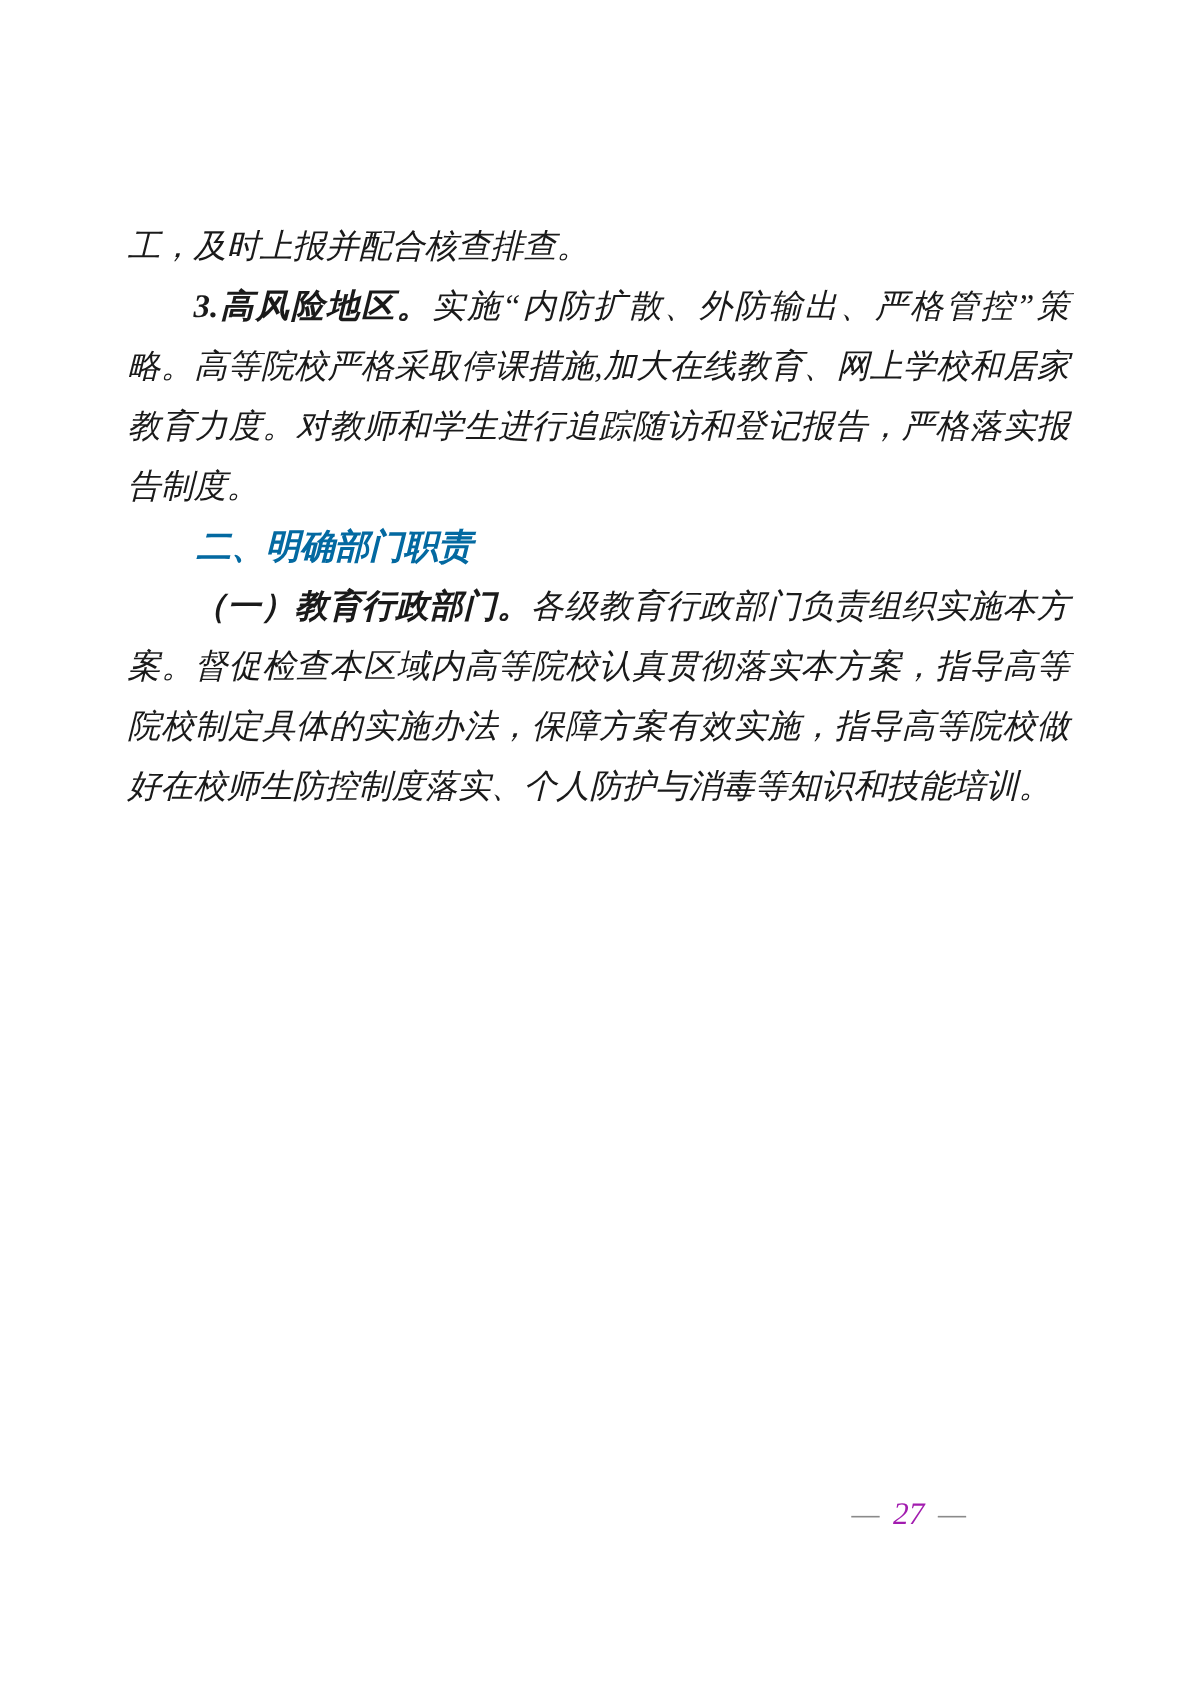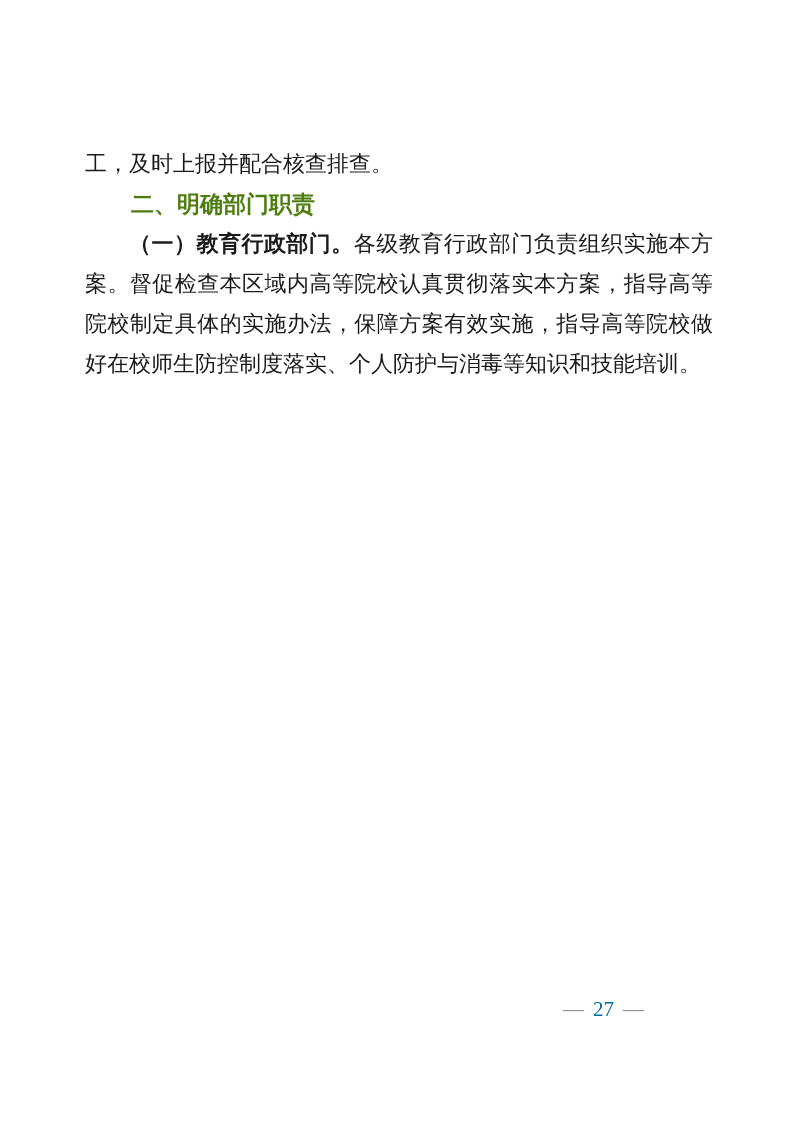--- a/index.html
+++ b/index.html
@@ -8,20 +8,21 @@
     background: #ffffff;
   }
   .page {
     position: relative;
     width: 765px;
     height: 1122px;
     background: #ffffff;
     overflow: hidden;
     font-family: "Liberation Serif", serif;
     color: #1a1a1a;
+    font-style: italic;
   }
   .doc-body {
     position: absolute;
     left: 85px;
     top: 144px;
     width: 628px;
     font-size: 22px;
     line-height: 40px;
     text-align: justify;
     text-justify: inter-ideograph;
@@ -39,51 +40,54 @@
   .run-bold {
     font-weight: bold;
   }
   .section-heading {
     margin: 0;
     font-family: "Liberation Sans", sans-serif;
     font-weight: bold;
     font-size: 23px;
     line-height: 40px;
     text-indent: 2em;
-    color: #4d7c0f;
+    color: #0369a1;
   }
   .page-footer {
     position: absolute;
     top: 997px;
     right: 112px;
     font-size: 21px;
     line-height: 24px;
     color: #222222;
     white-space: nowrap;
   }
   .page-footer .dash {
     color: #8a8a8a;
     padding: 0 9px;
   }
   .page-footer .num {
-    color: #0369a1;
+    color: #a21caf;
   }
 </style>
 </head>
 <body>
 
 <div class="page">
 
   <div class="doc-body">
 
     <p class="para no-indent">
       <span>工，及时上报并配合核查排查。</span>
     </p>
 
 
+    <p class="para">
+      <span class="run-label">3.高风险地区。</span><span>实施“内防扩散、外防输出、严格管控”策略。高等院校严格采取停课措施,加大在线教育、网上学校和居家教育力度。对教师和学生进行追踪随访和登记报告，严格落实报告制度。</span>
+    </p>
 
     <h2 class="section-heading">二、明确部门职责</h2>
 
 
     <p class="para">
       <span class="run-label">（一）教育行政部门。</span><span>各级教育行政部门负责组织实施本方案。督促检查本区域内高等院校认真贯彻落实本方案，指导高等院校制定具体的实施办法，保障方案有效实施，指导高等院校做好在校师生防控制度落实、个人防护与消毒等知识和技能培训。</span>
     </p>
 
 
   </div>

